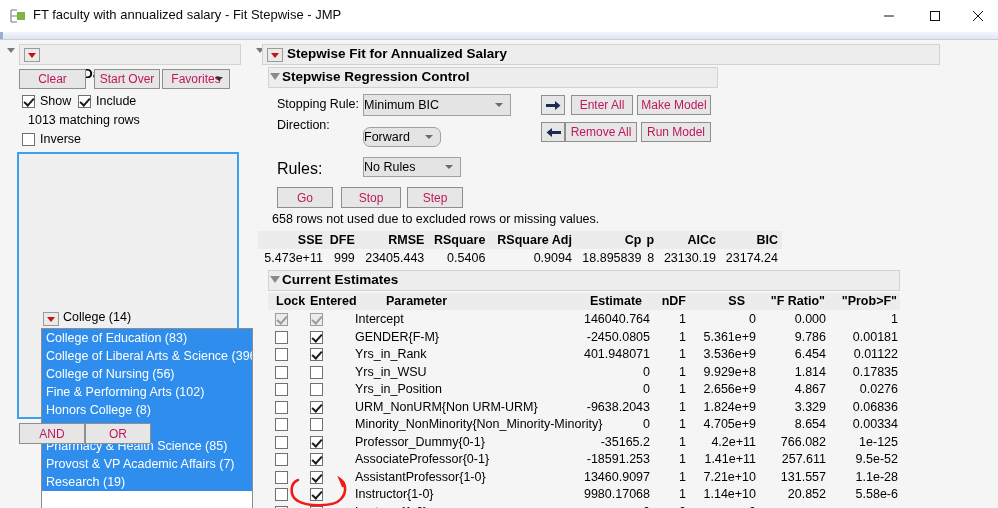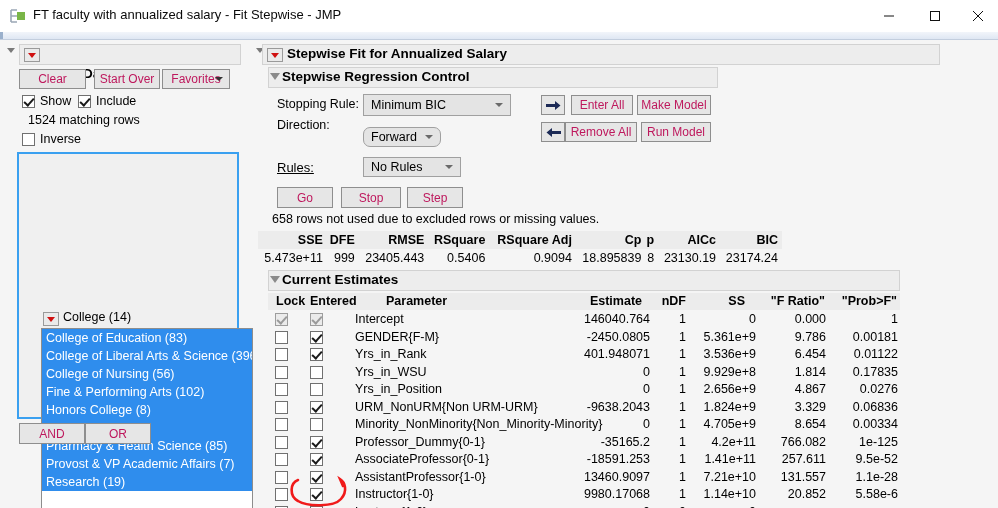--- a/index.html
+++ b/index.html
@@ -56,21 +56,21 @@
   }
   .btn{
     background:#e6e6e6;border:1px solid #8e8e8e;
     font-family:"Liberation Sans", sans-serif;font-size:12px;color:#be185d;
     display:flex;align-items:center;justify-content:center;
     position:absolute;box-sizing:border-box;
   }
   .combo{
     background:#e4e4e4;border:1px solid #a0a0a0;
     position:absolute;box-sizing:border-box;
-    display:flex;align-items:center;font-size:12.5px;padding-left:7px;
+    display:flex;align-items:center;font-size:12.5px;
   }
   .combo .chev{position:absolute;right:7px;top:50%;margin-top:-2px;
     width:0;height:0;border-left:4px solid transparent;border-right:4px solid transparent;
     border-top:4px solid #6a6a6a;}
   .cb{
     width:13px;height:13px;border:1px solid #707070;background:#fff;
     box-sizing:border-box;position:relative;display:inline-block;vertical-align:middle;
   }
   .cb.checked:after{
     content:"";position:absolute;left:3px;top:0px;width:4px;height:8px;
@@ -136,21 +136,21 @@
   }
   #src-header{position:absolute;left:268px;top:67px;width:450px;height:21px;
               background:#ededed;border:1px solid #d2d2d2;box-sizing:border-box;}
   #src-title{position:absolute;left:282px;top:69px;font-weight:bold;font-size:13.5px;}
   #src-open{left:270px;top:73px;}
 
   #lab-stopping{position:absolute;left:277px;top:97px;font-size:12.5px;}
   #cmb-stopping{left:363px;top:94px;width:148px;height:22px;}
   #lab-direction{position:absolute;left:277px;top:118px;font-size:12.5px;}
   #cmb-direction{left:363px;top:127px;width:78px;height:20px;border-radius:7px;}
-  #lab-rules{position:absolute;left:277px;top:160px;font-size:13px;text-decoration:underline;}
+  #lab-rules{position:absolute;left:277px;top:160px;font-size:16px;}
   #cmb-rules{left:363px;top:157px;width:98px;height:20px;}
 
   .arrowbtn{
     position:absolute;width:24px;height:20px;background:#e6e6e6;
     border:1px solid #8e8e8e;box-sizing:border-box;
     display:flex;align-items:center;justify-content:center;
   }
   #ab-right{left:541px;top:95px;}
   #ab-left{left:541px;top:122px;}
   #btn-enterall{left:571px;top:95px;width:62px;height:20px;}
@@ -246,21 +246,21 @@
 <div class="btn" id="btn-startover">Start Over</div>
 <div class="btn" id="btn-fav">
   <span>Favorites</span>
   <span class="chev"></span>
 </div>
 
 <span class="cb checked" id="cb-show"></span>
 <span id="lab-show">Show</span>
 <span class="cb checked" id="cb-include"></span>
 <span id="lab-include">Include</span>
-<div id="matching">1524 matching rows</div>
+<div id="matching">1013 matching rows</div>
 <span class="cb" id="cb-inverse"></span>
 <span id="lab-inverse">Inverse</span>
 
 <div id="college-box">
   <span class="redbox" id="college-redbox"></span>
   <div id="college-label">College (14)</div>
   <div id="college-list">
       <div class="cl-item">College of Education (83)</div>
       <div class="cl-item">College of Liberal Arts &amp; Science (396)</div>
       <div class="cl-item">College of Nursing (56)</div>

